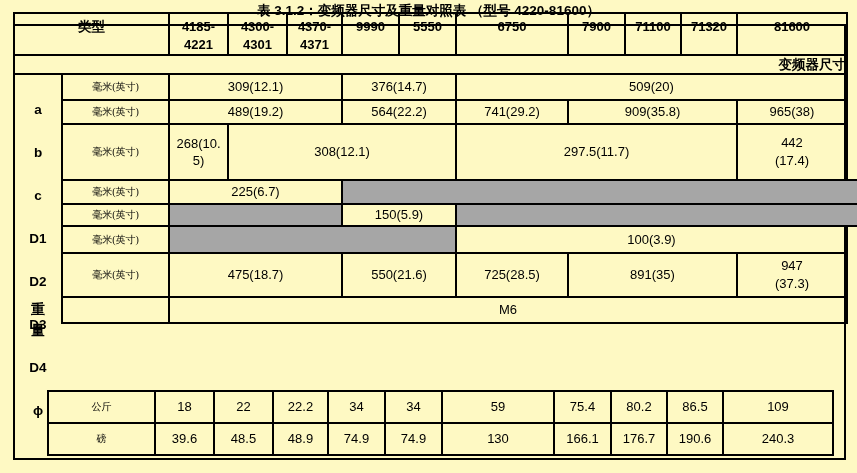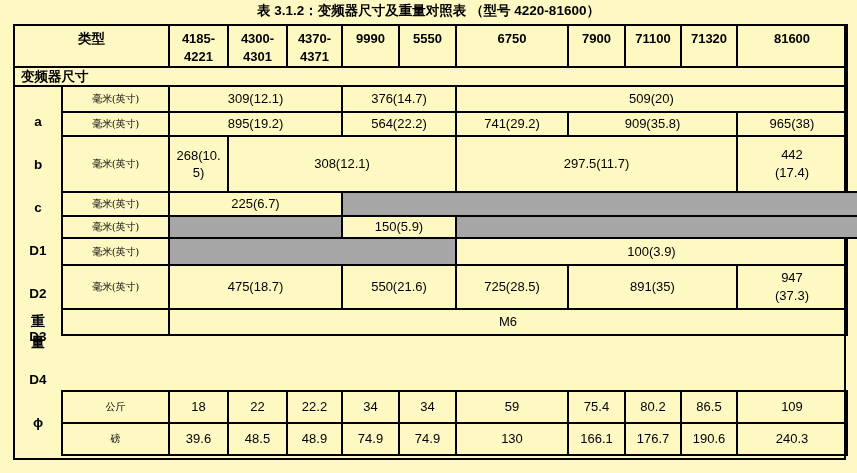--- a/index.html
+++ b/index.html
@@ -3,27 +3,27 @@
 <meta charset="utf-8">
 <style>
   html,body{margin:0;padding:0;background:#ffffff;}
   .page{position:relative;width:857px;height:473px;background:#fef9c3;color:#000;
         font-family:"Liberation Sans",sans-serif;overflow:hidden;}
   .title{position:absolute;top:2px;left:0;width:857px;text-align:center;
          font-weight:bold;font-size:13.5px;line-height:17px;}
   .frame{position:absolute;left:13px;top:24px;width:833px;height:436px;
          box-sizing:border-box;border:2px solid #000;}
   table{border-collapse:collapse;table-layout:fixed;position:absolute;}
-  #t1{left:13px;top:24px;width:833px;}
-  #t2{left:61px;top:390px;width:785px;}
+  #t1{left:13px;top:12px;width:833px;}
+  #t2{left:47px;top:390px;width:785px;}
   td,th{border:2px solid #000;text-align:center;vertical-align:middle;
         font-size:13px;line-height:16px;padding:0;white-space:pre-line;overflow:visible;}
   th{font-weight:bold;vertical-align:top;padding-top:4px;line-height:18px;}
   .typehead{font-size:13.5px;}
-  .section{text-align:left;font-weight:bold;font-size:13.5px;padding:1px 0 1px 6px;line-height:15px;}
+  .section{text-align:right;font-weight:bold;font-size:13.5px;padding:1px 0 1px 6px;line-height:15px;}
   .unit{font-family:"Liberation Serif",serif;font-size:10px;}
   .labelcell{position:relative;border-bottom:none;font-weight:bold;}
   .rlabels{position:absolute;top:2px;left:0;right:0;line-height:21.5px;
            font-size:13.5px;font-weight:bold;}
   .rlabels span{display:block;}
   .wlabel{position:absolute;left:0;right:0;bottom:-17px;line-height:20.5px;
           font-size:14px;font-weight:bold;}
   .gray{background:#a6a6a6;}
   .bleed{position:relative;z-index:2;}
   .bleed::after{content:"";position:absolute;left:calc(100% - 1px);top:-2px;bottom:-2px;
@@ -93,21 +93,21 @@
         <div class="wlabel">重
 量</div>
       </td>
       <td class="unit">毫米(英寸)</td>
       <td colspan="3">309(12.1)</td>
       <td colspan="2">376(14.7)</td>
       <td colspan="5">509(20)</td>
     </tr>
     <tr class="h24">
       <td class="unit">毫米(英寸)</td>
-      <td colspan="3">895(19.2)</td>
+      <td colspan="3">489(19.2)</td>
       <td colspan="2">564(22.2)</td>
       <td>741(29.2)</td>
       <td colspan="3">909(35.8)</td>
       <td>965(38)</td>
     </tr>
     <tr class="h45">
       <td class="unit">毫米(英寸)</td>
       <td class="break">268(10.5)</td>
       <td colspan="4">308(12.1)</td>
       <td colspan="4">297.5(11.7)</td>

